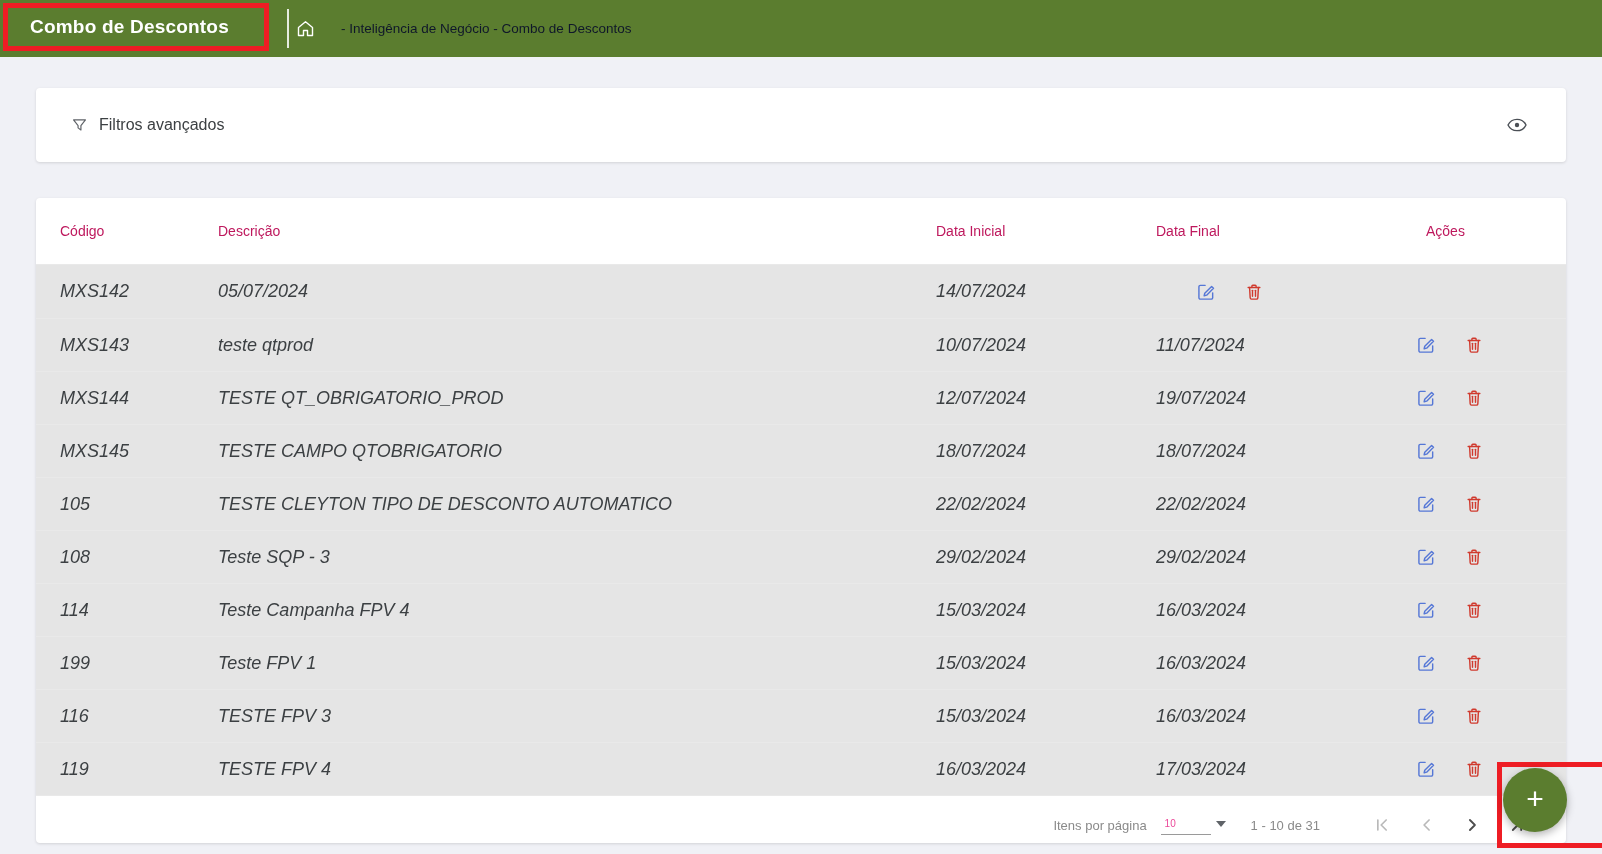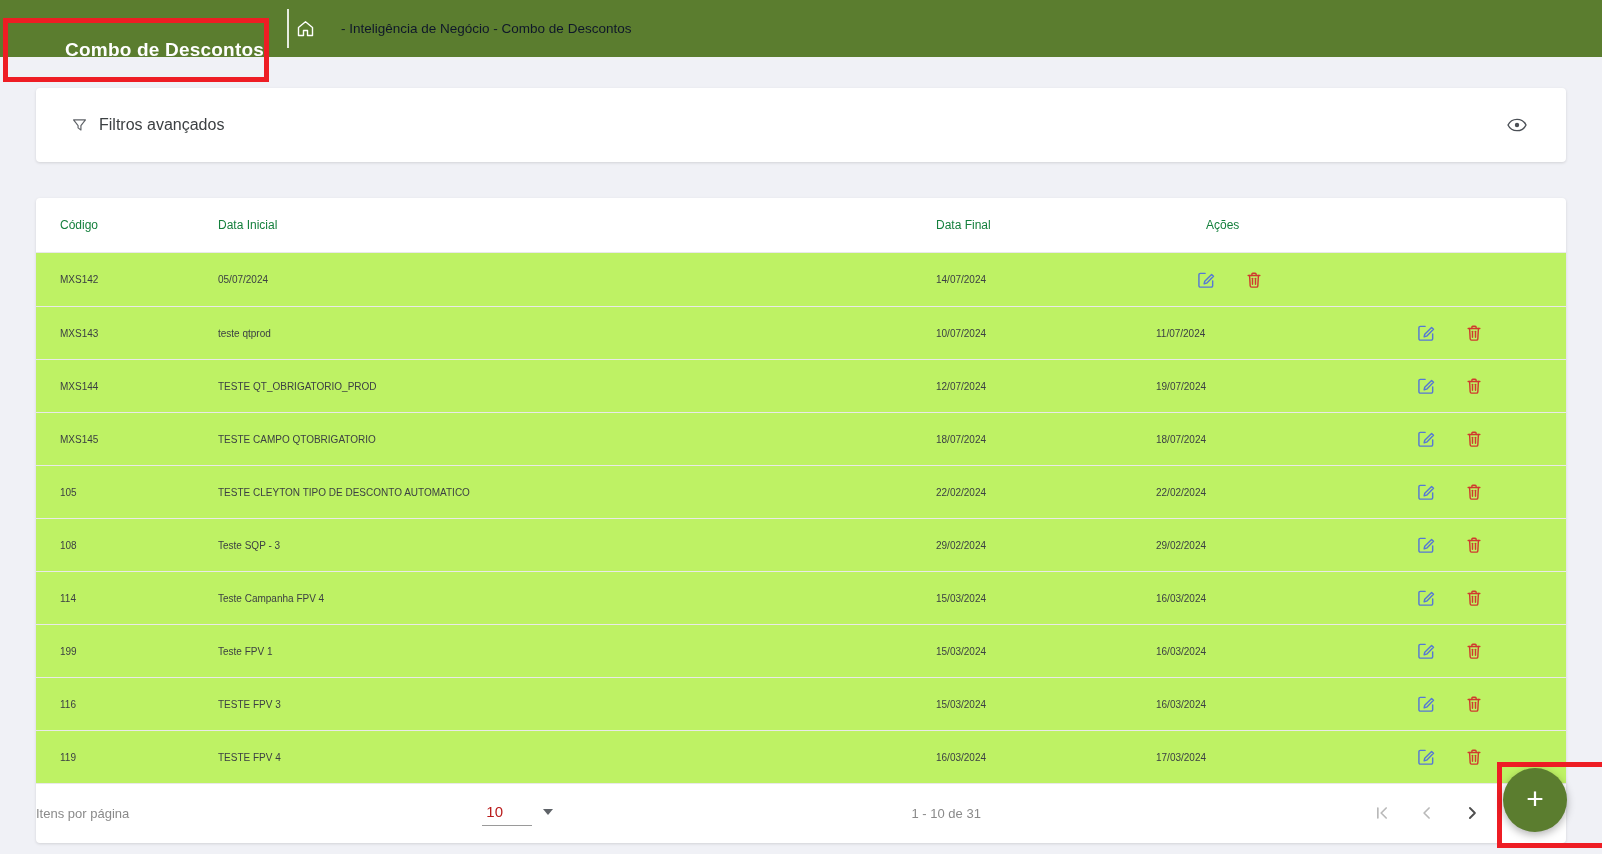--- a/index.html
+++ b/index.html
@@ -1,49 +1,49 @@
 <!DOCTYPE html>
 <html style="--header-green: #5B7D2F; --annotation-red: #EE1D24; --edit-blue: #5577D6; --delete-red: #D03A2E;"><head>
 <meta charset="utf-8">
 <style>
   * { margin:0; padding:0; box-sizing:border-box; }
   body { background:#d8dade; font-family:"Liberation Sans", sans-serif; }
   .app { position:relative; width:1602px; height:854px; background:#F0F1F6; overflow:hidden; font-family:"Liberation Sans", sans-serif; }
 
   
   .topbar { position:absolute; top:0; left:0; width:100%; height:57px; background:var(--header-green,#5B7D2F); }
-  .title-annotation { position:absolute; left:3px; top:18px; width:266px; height:64px; border:5px solid var(--annotation-red,#EE1D24); display:flex; align-items:center; z-index:3;justify-content:flex-end; }
+  .title-annotation { position:absolute; left:3px; top:3px; width:266px; height:48px; border:5px solid var(--annotation-red,#EE1D24); display:flex; align-items:center; z-index:3; }
   .page-title { color:#fff; font-size:19px; font-weight:bold; padding-left:22px; letter-spacing:.2px; white-space:nowrap; }
   .topbar-divider { position:absolute; left:287px; top:9px; width:2px; height:39px; background:rgba(255,255,255,.85); }
   .home-icon-wrap { position:absolute; left:295px; top:18px; width:21px; height:21px; cursor:pointer; }
   .breadcrumb { position:absolute; left:341px; top:21px; color:#0f172a; font-size:13.5px; white-space:nowrap; }
 
   
   .filter-card { position:absolute; left:36px; top:88px; width:1530px; height:74px; background:#fff; border-radius:4px;
                  box-shadow:0 1px 3px rgba(0,0,0,.13); display:flex; align-items:center; padding:0 38px 0 34px; cursor:pointer; }
   .filter-label { font-size:16px; color:#3C4043; margin-left:10px; }
   .eye-wrap { margin-left:auto; width:22px; height:22px; cursor:pointer; }
 
   
   .table-card { position:absolute; left:36px; top:198px; width:1530px; height:645px; background:#fff; border-radius:4px;
                 box-shadow:0 1px 3px rgba(0,0,0,.13); }
   .row-grid { display:grid; grid-template-columns:158px 718px 220px 220px 1fr; align-items:center; padding-left:24px; }
-  .thead { height:55px; font-size:12px; color:#15803d; border-bottom:1px solid #E9E9E9; }
+  .thead { height:67px; font-size:14px; color:#be185d; border-bottom:1px solid #E9E9E9; }
   .th-acoes { padding-left:50px; }
-  .trow { height:53px; font-size:10px; color:#3C4043; background:#bef264; }
+  .trow { height:53px; font-size:18px; color:#3C4043; background:#e5e5e5;font-style:italic; }
   .trow + .trow { border-top:1px solid #E9E9E9; }
   .td { white-space:nowrap; overflow:hidden; text-overflow:ellipsis; }
   .td-actions { display:flex; gap:28px; padding-left:40px; }
   .icon-btn { background:none; border:none; padding:0; width:20px; height:20px; cursor:pointer; }
 
   
-  .pagination { height:59px; border-top:1px solid #E9E9E9; display:flex; align-items:center; justify-content:space-between;
+  .pagination { height:59px; border-top:1px solid #E9E9E9; display:flex; align-items:center; justify-content:flex-end;
                 padding-right:39px; font-size:13px; color:#8A8A8A; }
   .pg-select { margin:0 40px 0 14px; width:50px; border-bottom:1px solid #9A9A9A; padding:2px 4px 5px 4px;
-               display:flex; justify-content:space-between; align-items:center; color:#b91c1c; font-size:15px; cursor:pointer;gap:40px; }
+               display:flex; justify-content:space-between; align-items:center; color:#ec4899; font-size:10px; cursor:pointer;gap:40px; }
   .caret { width:0; height:0; border-left:5px solid transparent; border-right:5px solid transparent; border-top:6px solid #5F6368; margin-top:2px; }
   .pg-range { margin-right:52px; }
   .pg-arrows { display:flex; gap:25px; }
   .pg-btn { background:none; border:none; padding:0; width:20px; height:20px; cursor:pointer; }
 
   
   .fab-annotation { position:absolute; left:1497px; top:762px; width:128px; height:86px; border:5px solid var(--annotation-red,#EE1D24); z-index:5; }
   .fab { position:absolute; left:1503px; top:768px; width:64px; height:64px; border-radius:50%; border:none; cursor:pointer;
          background:var(--header-green,#5B7D2F); box-shadow:0 3px 8px rgba(0,0,0,.3); z-index:6;
          display:flex; align-items:center; justify-content:center; }
@@ -80,20 +80,21 @@
       <svg viewBox="0 0 24 24" width="22" height="22" fill="none">
         <path d="M12 5.8 C7.3 5.8 3.6 9.1 2.2 12 C3.6 14.9 7.3 18.2 12 18.2 C16.7 18.2 20.4 14.9 21.8 12 C20.4 9.1 16.7 5.8 12 5.8 Z" stroke="#4A4F55" stroke-width="1.5"></path>
         <circle cx="12" cy="12" r="2.4" fill="#4A4F55"></circle>
       </svg>
     </span>
   </section>
 
   <section class="table-card">
     <div class="thead row-grid">
       <div>Código</div>
+      <div>Descrição</div>
       <div>Data Inicial</div>
       <div>Data Final</div>
       <div class="th-acoes">Ações</div>
     </div>
 
     <div id="table-body">
   <div class="trow row-grid">
     <div class="td">MXS142</div>
     <div class="td">05/07/2024</div>
     <div class="td">14/07/2024</div>

